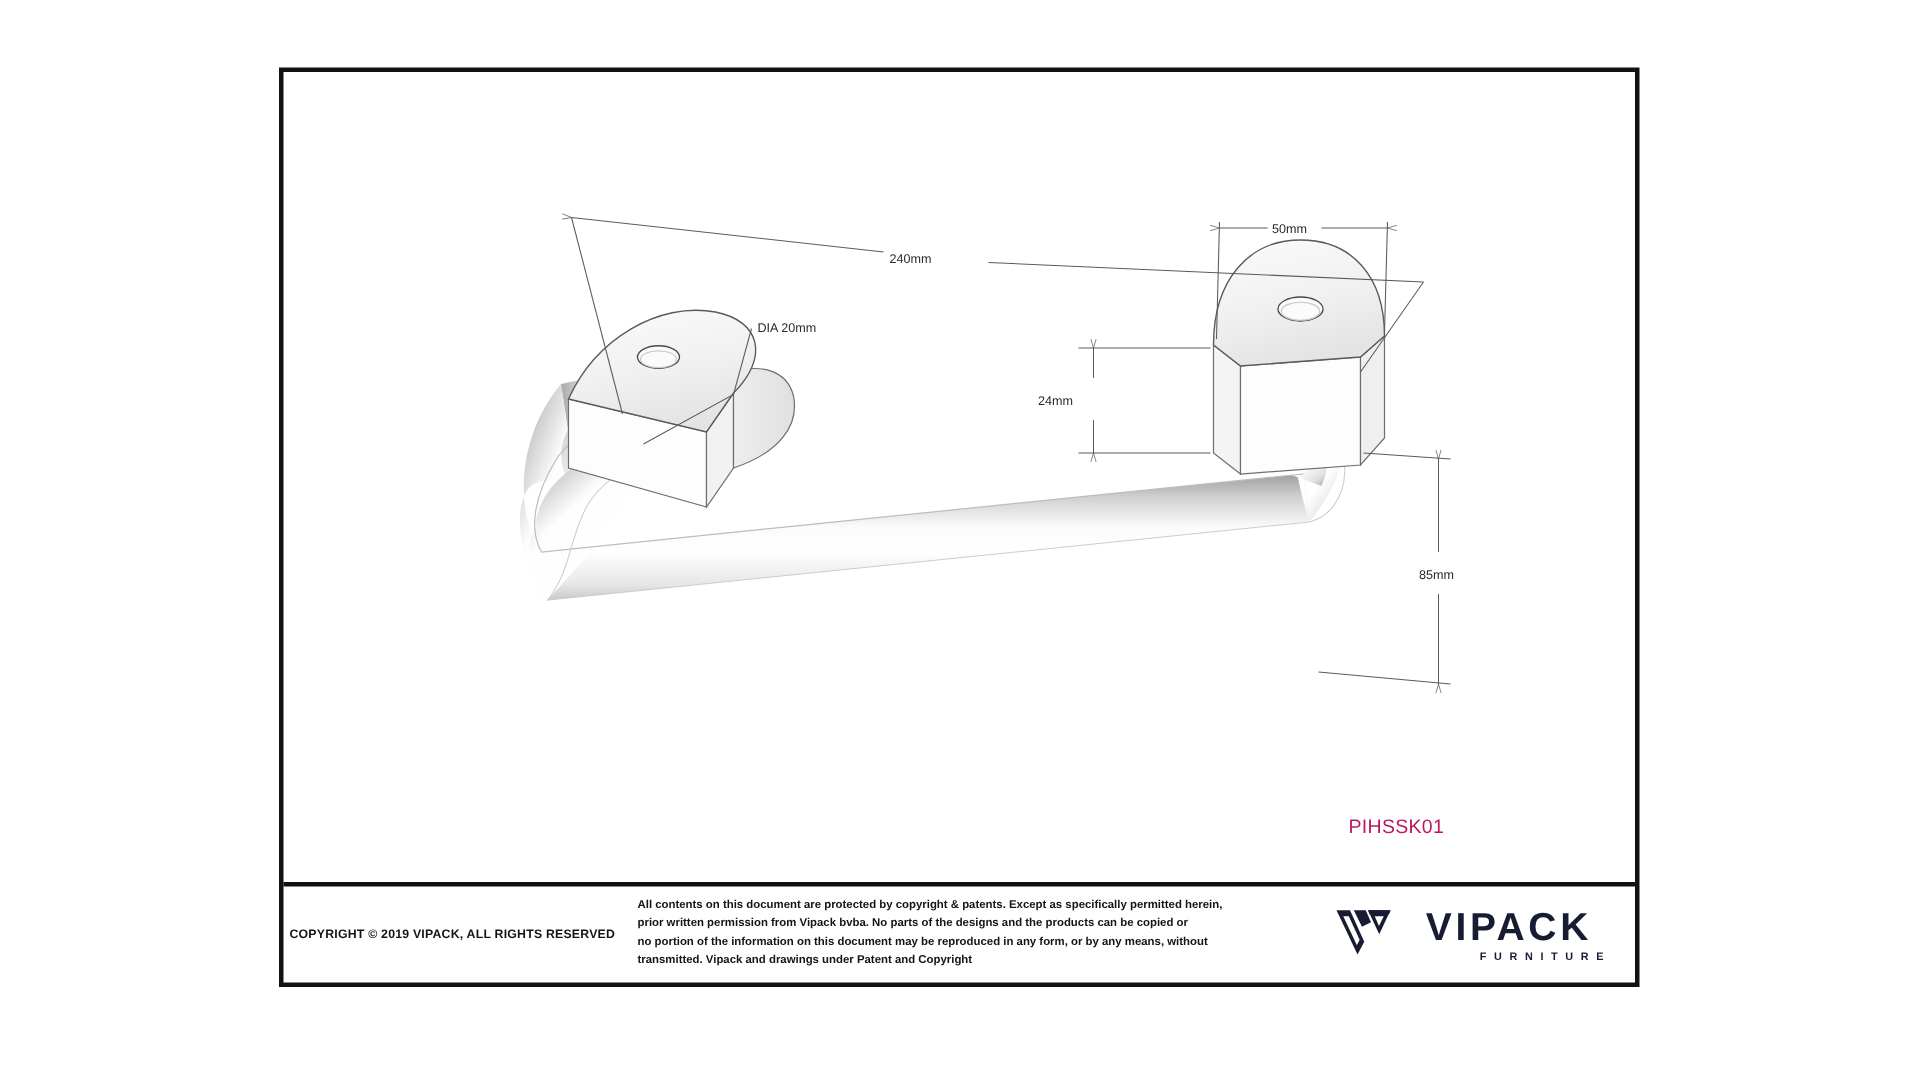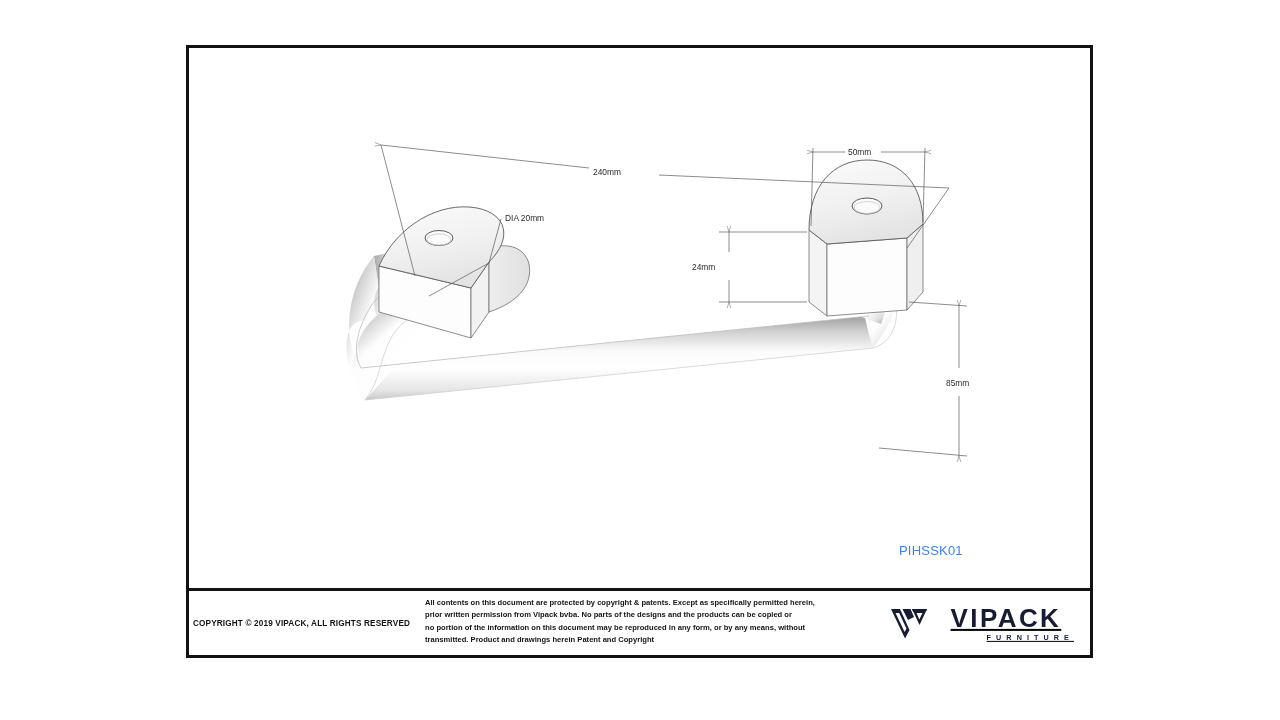--- a/index.html
+++ b/index.html
@@ -42,21 +42,21 @@
     left: 0;
     top: 0;
   }
 
   
   #part-number {
     position: absolute;
     left: 710px;
     top: 495px;
     font-size: 13px;
-    color: #3b82f6;
+    color: #be185d;
     letter-spacing: 0.2px;
     white-space: nowrap;
   }
 
   
   #title-block {
     position: absolute;
     left: 0;
     right: 0;
     bottom: 0;
@@ -93,23 +93,22 @@
   }
   #legal-text p { margin: 0; }
 
   
   #logo {
     position: absolute;
     right: 16px;
     top: 50%;
     transform: translateY(-50%);
     display: flex;
-    align-items: center;
+    align-items: flex-start;
     gap: 23px;
-    text-decoration: underline;
   }
   #logo-mark { display: block; }
   #logo-words { display: flex; flex-direction: column; line-height: 1; }
   #logo-wordmark {
     font-size: 26px;
     font-weight: bold;
     color: #181c32;
     letter-spacing: 2.4px;
   }
   #logo-subword {
@@ -285,21 +284,21 @@
   </div>
 
   <div id="title-block">
 
     <div id="copyright-line">COPYRIGHT  © 2019 VIPACK, ALL RIGHTS RESERVED</div>
 
     <div id="legal-text">
       <p>All contents on this document are protected by copyright &amp; patents. Except as specifically permitted herein,</p>
       <p>prior written permission from Vipack bvba. No parts of the designs and the products can be copied or</p>
       <p>no portion of the information on this document may be reproduced in any form, or by any means, without</p>
-      <p>transmitted. Product and drawings herein Patent and Copyright</p>
+      <p>transmitted. Vipack and drawings under Patent and Copyright</p>
     </div>
 
     <div id="logo">
       <svg id="logo-mark" width="38" height="33" viewBox="0 0 38 33">
 
         <path d="M1 2 L10 2 L19.5 23 L15 31.5 Z" fill="#181c32"></path>
         <path d="M5.5 6 L9.2 6 L16.4 21.6 L14.6 25.2 Z" fill="#ffffff"></path>
 
         <path d="M12.5 2 L20.5 2 L24 10 L18 13 Z" fill="#181c32"></path>
 

